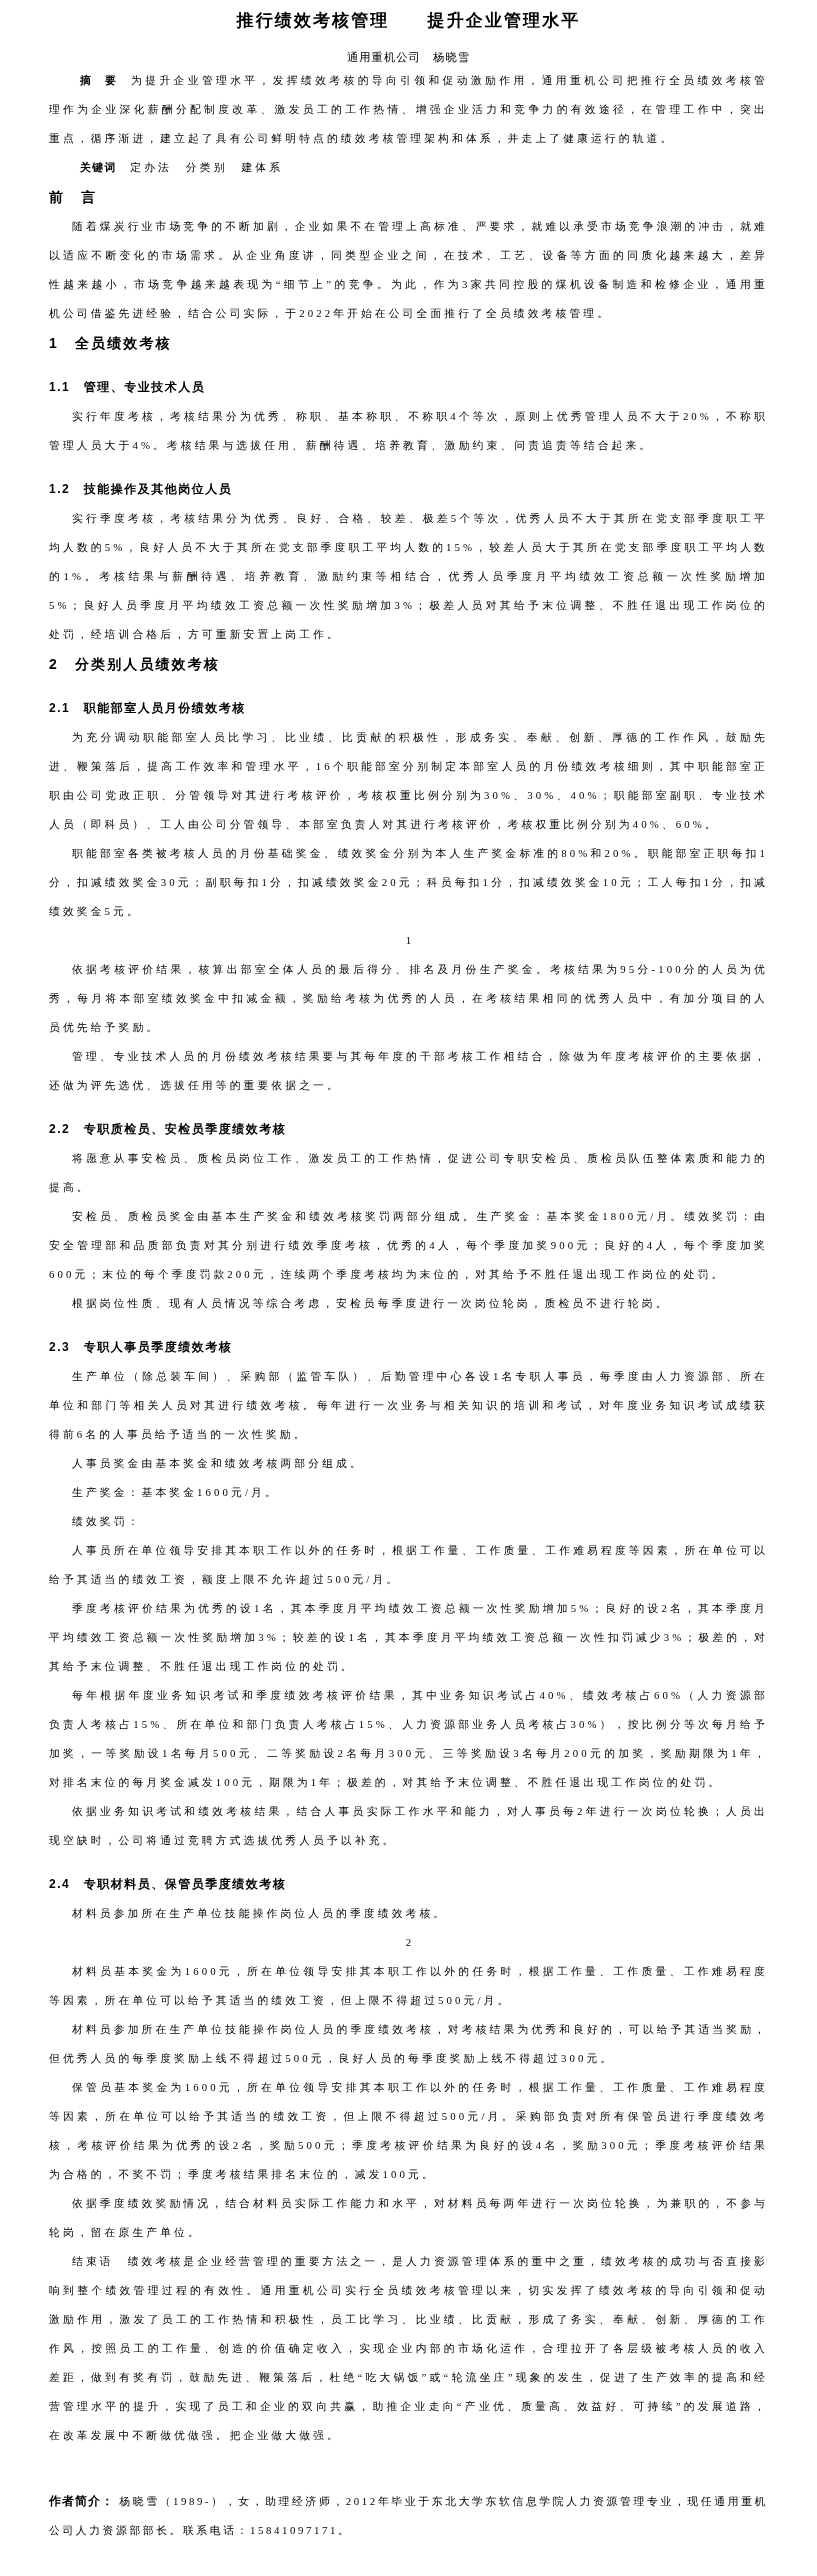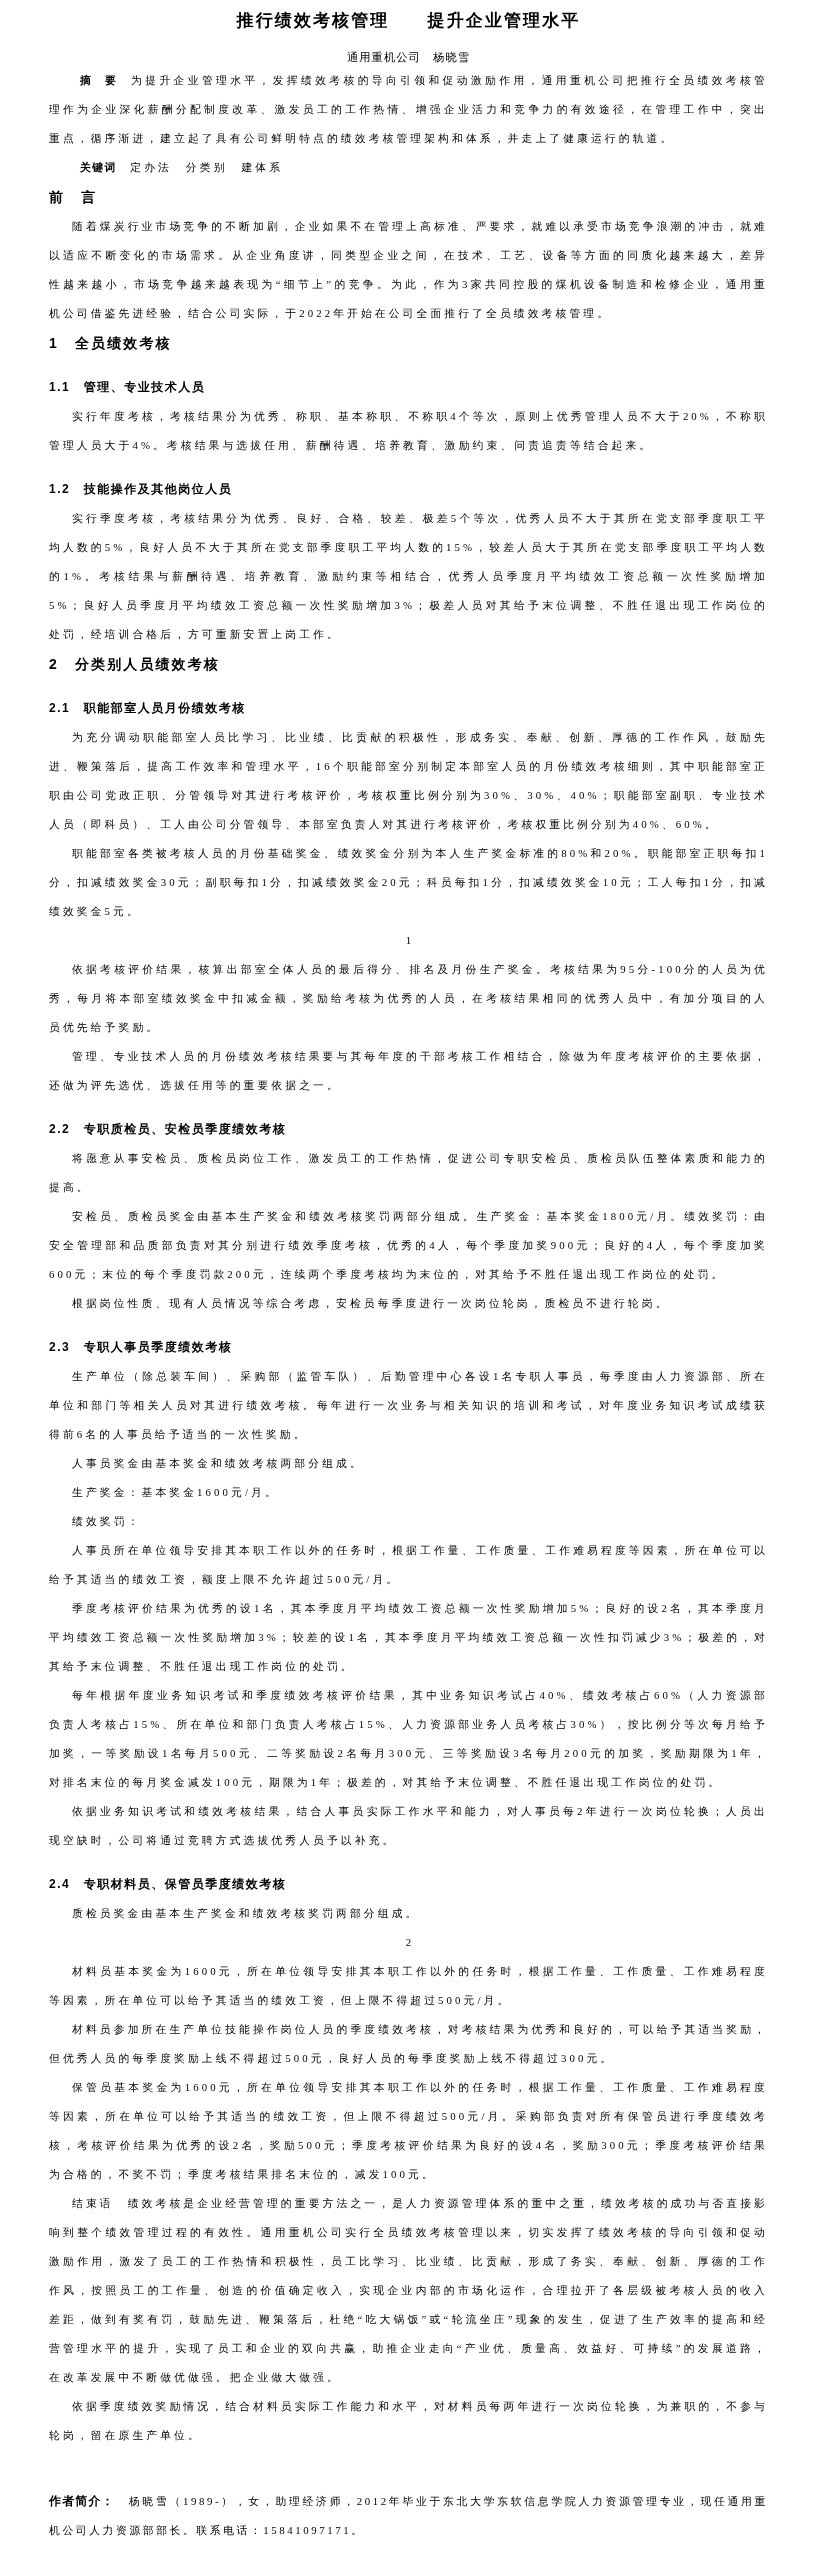--- a/index.html
+++ b/index.html
@@ -43,21 +43,21 @@
   .pagenum{
     text-align:center;text-indent:0;line-height:29px;margin:0;
     letter-spacing:0;
   }
   .bio{
     margin-top:37px;text-indent:0;line-height:29px;letter-spacing:2.6px;
     text-align:justify;text-justify:inter-character;
   }
   .bio-label{
     font-family:"Liberation Sans","DejaVu Sans",sans-serif;
-    font-weight:bold;font-size:12px;margin-right:14px;letter-spacing:1px;
+    font-weight:bold;font-size:12px;margin-right:5px;letter-spacing:1px;
   }
 </style>
 </head>
 <body>
 
 <div class="page">
 
   <h1 class="doc-title">推行绩效考核管理　　提升企业管理水平</h1>
 
   <p class="author">通用重机公司　杨晓雪</p>
@@ -95,26 +95,26 @@
   <p class="para">生产单位（除总装车间）、采购部（监管车队）、后勤管理中心各设1名专职人事员，每季度由人力资源部、所在单位和部门等相关人员对其进行绩效考核。每年进行一次业务与相关知识的培训和考试，对年度业务知识考试成绩获得前6名的人事员给予适当的一次性奖励。</p>
   <p class="para">人事员奖金由基本奖金和绩效考核两部分组成。</p>
   <p class="para">生产奖金：基本奖金1600元/月。</p>
   <p class="para">绩效奖罚：</p>
   <p class="para">人事员所在单位领导安排其本职工作以外的任务时，根据工作量、工作质量、工作难易程度等因素，所在单位可以给予其适当的绩效工资，额度上限不允许超过500元/月。</p>
   <p class="para">季度考核评价结果为优秀的设1名，其本季度月平均绩效工资总额一次性奖励增加5%；良好的设2名，其本季度月平均绩效工资总额一次性奖励增加3%；较差的设1名，其本季度月平均绩效工资总额一次性扣罚减少3%；极差的，对其给予末位调整、不胜任退出现工作岗位的处罚。</p>
   <p class="para">每年根据年度业务知识考试和季度绩效考核评价结果，其中业务知识考试占40%、绩效考核占60%（人力资源部负责人考核占15%、所在单位和部门负责人考核占15%、人力资源部业务人员考核占30%），按比例分等次每月给予加奖，一等奖励设1名每月500元、二等奖励设2名每月300元、三等奖励设3名每月200元的加奖，奖励期限为1年，对排名末位的每月奖金减发100元，期限为1年；极差的，对其给予末位调整、不胜任退出现工作岗位的处罚。</p>
   <p class="para">依据业务知识考试和绩效考核结果，结合人事员实际工作水平和能力，对人事员每2年进行一次岗位轮换；人员出现空缺时，公司将通过竞聘方式选拔优秀人员予以补充。</p>
 
   <h3 class="h2">2.4　专职材料员、保管员季度绩效考核</h3>
-  <p class="para">质检员奖金由基本生产奖金和绩效考核奖罚两部分组成。</p>
+  <p class="para">材料员参加所在生产单位技能操作岗位人员的季度绩效考核。</p>
 
   <p class="pagenum">2</p>
 
   <p class="para">材料员基本奖金为1600元，所在单位领导安排其本职工作以外的任务时，根据工作量、工作质量、工作难易程度等因素，所在单位可以给予其适当的绩效工资，但上限不得超过500元/月。</p>
   <p class="para">材料员参加所在生产单位技能操作岗位人员的季度绩效考核，对考核结果为优秀和良好的，可以给予其适当奖励，但优秀人员的每季度奖励上线不得超过500元，良好人员的每季度奖励上线不得超过300元。</p>
   <p class="para">保管员基本奖金为1600元，所在单位领导安排其本职工作以外的任务时，根据工作量、工作质量、工作难易程度等因素，所在单位可以给予其适当的绩效工资，但上限不得超过500元/月。采购部负责对所有保管员进行季度绩效考核，考核评价结果为优秀的设2名，奖励500元；季度考核评价结果为良好的设4名，奖励300元；季度考核评价结果为合格的，不奖不罚；季度考核结果排名末位的，减发100元。</p>
+  <p class="para">依据季度绩效奖励情况，结合材料员实际工作能力和水平，对材料员每两年进行一次岗位轮换，为兼职的，不参与轮岗，留在原生产单位。</p>
   <p class="para">结束语　绩效考核是企业经营管理的重要方法之一，是人力资源管理体系的重中之重，绩效考核的成功与否直接影响到整个绩效管理过程的有效性。通用重机公司实行全员绩效考核管理以来，切实发挥了绩效考核的导向引领和促动激励作用，激发了员工的工作热情和积极性，员工比学习、比业绩、比贡献，形成了务实、奉献、创新、厚德的工作作风，按照员工的工作量、创造的价值确定收入，实现企业内部的市场化运作，合理拉开了各层级被考核人员的收入差距，做到有奖有罚，鼓励先进、鞭策落后，杜绝“吃大锅饭”或“轮流坐庄”现象的发生，促进了生产效率的提高和经营管理水平的提升，实现了员工和企业的双向共赢，助推企业走向“产业优、质量高、效益好、可持续”的发展道路，在改革发展中不断做优做强。把企业做大做强。</p>
-  <p class="para">依据季度绩效奖励情况，结合材料员实际工作能力和水平，对材料员每两年进行一次岗位轮换，为兼职的，不参与轮岗，留在原生产单位。</p>
 
   <p class="bio"><span class="bio-label">作者简介：</span><span>杨晓雪（1989-），女，助理经济师，2012年毕业于东北大学东软信息学院人力资源管理专业，现任通用重机公司人力资源部部长。联系电话：15841097171。</span></p>
 
 </div>
 
 
 </body></html>

